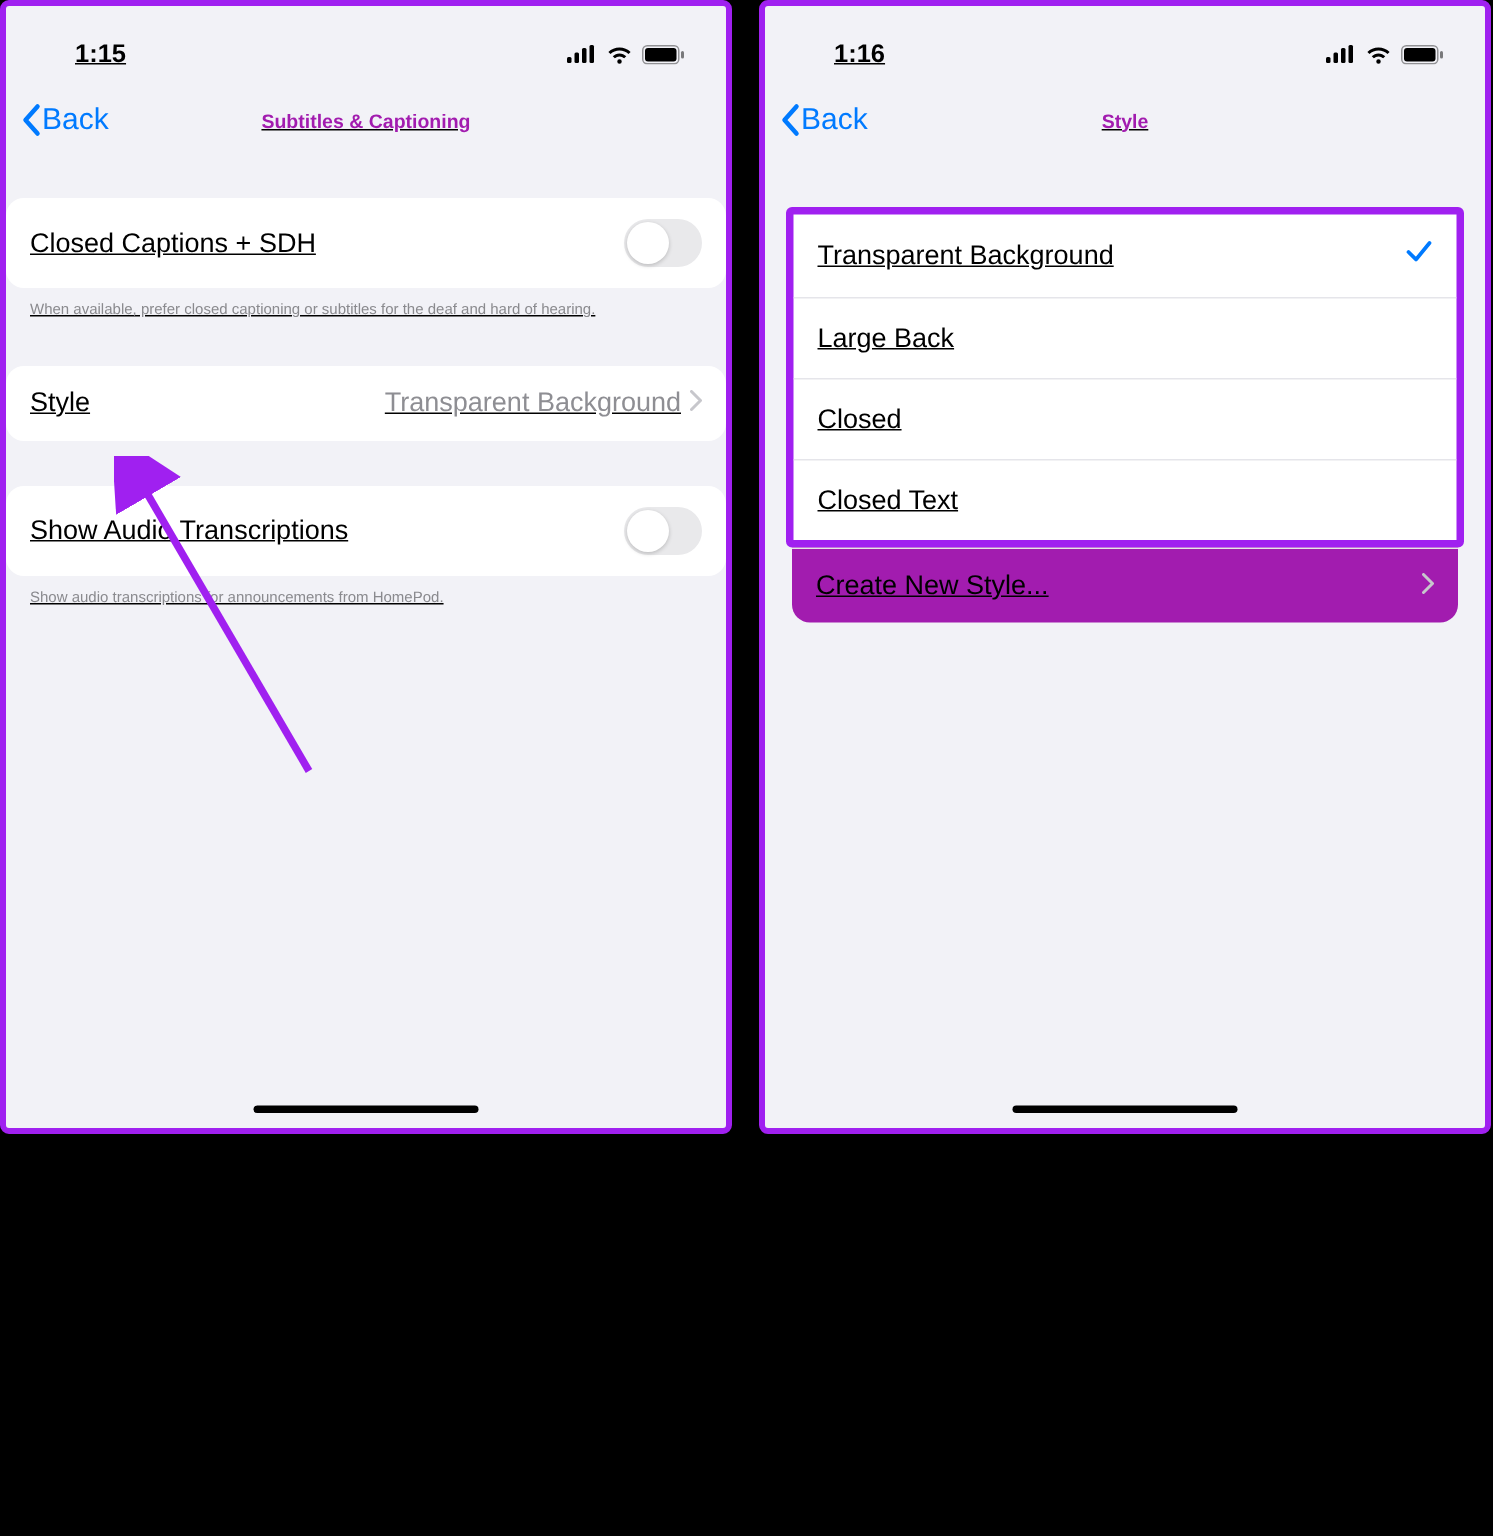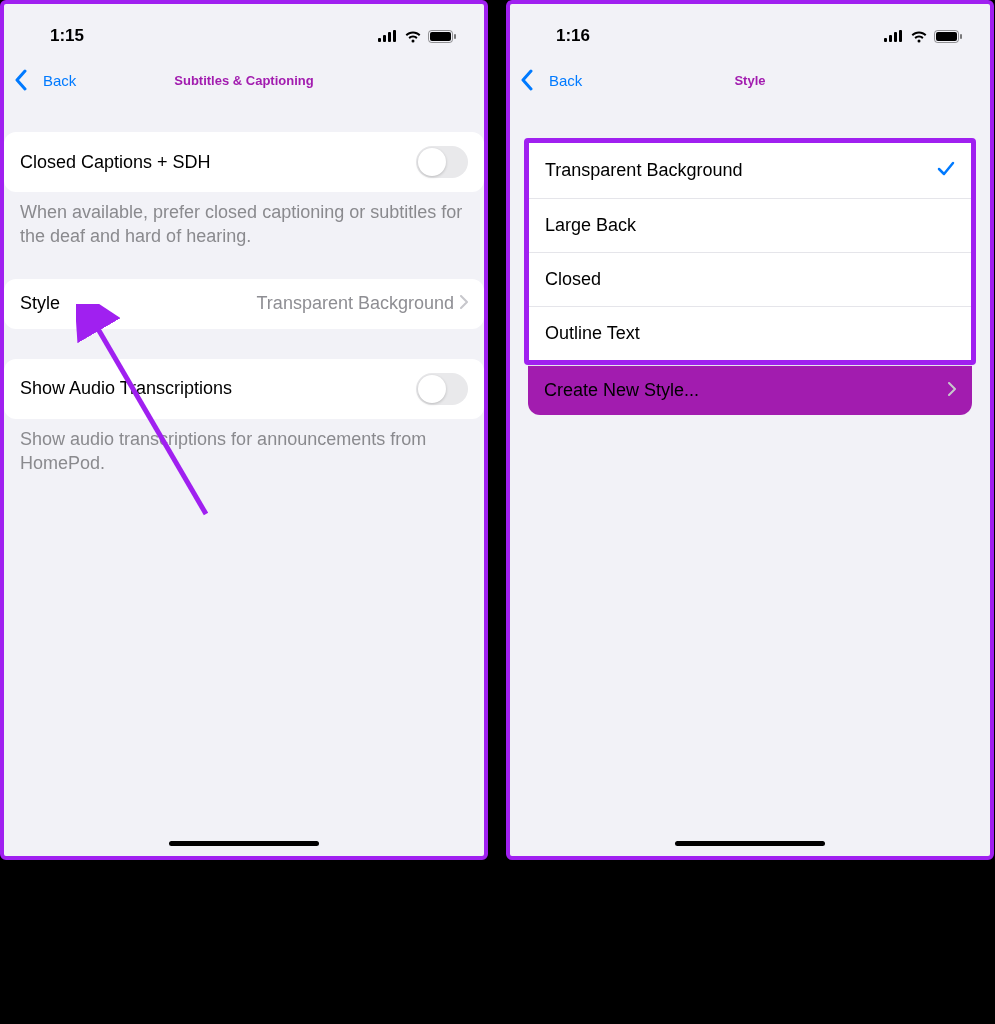--- a/index.html
+++ b/index.html
@@ -7,26 +7,27 @@
     background: #000;
     font-family: -apple-system, "SF Pro Text", "Helvetica Neue", Arial, sans-serif;
     width: 995px;
     height: 1024px;
     display: flex;
     gap: 18px;
     padding: 0;
   }
   .phone {
     width: 488px;
-    height: 860px;
+    height: 756px;
     background: #f2f2f7;
     border: 4px solid #a020f0;
     border-radius: 6px;
     position: relative;
     overflow: hidden;
+    text-decoration: underline;
   }
   .status-bar {
     height: 54px;
     display: flex;
     align-items: center;
     justify-content: space-between;
     padding: 10px 28px 0 46px;
     font-size: 17px;
     font-weight: 600;
     color: #000;
@@ -37,23 +38,23 @@
     position: relative;
     display: flex;
     align-items: center;
     justify-content: center;
   }
   .back-btn {
     position: absolute;
     left: 10px;
     display: flex;
     align-items: center;
-    gap: 16px;
+    gap: 1px;
     color: #007aff;
-    font-size: 15px;
+    font-size: 20px;
   }
   .back-chevron svg { display: block; }
   .nav-title { font-size: 13px; font-weight: 600; color: #a21caf; }
   .content { padding: 0 0; }
   .group {
     margin-top: 30px;
     background: #fff;
     border-radius: 12px;
     overflow: hidden;
   }
@@ -75,21 +76,21 @@
     width: 52px; height: 32px; border-radius: 16px;
     background: #e9e9eb; position: relative;
   }
   .toggle::after {
     content: ""; position: absolute; top: 2px; left: 2px;
     width: 28px; height: 28px; background: #fff; border-radius: 50%;
     box-shadow: 0 1px 3px rgba(0,0,0,.2);
   }
   .footer-text {
     color: #8a8a8e;
-    font-size: 18px;
+    font-size: 10px;
     line-height: 1.35;
     padding: 8px 16px 0 16px;
   }
   .home-indicator {
     position: absolute;
     bottom: 10px; left: 50%; transform: translateX(-50%);
     width: 150px; height: 5px; border-radius: 3px; background: #000;
   }
   
   .preview {
@@ -261,21 +262,21 @@
           </svg>
       </span>
     </div>
     <div class="row">
       <span class="row-label">Large Back</span>
     </div>
     <div class="row">
       <span class="row-label">Closed</span>
     </div>
     <div class="row">
-      <span class="row-label">Outline Text</span>
+      <span class="row-label">Closed Text</span>
     </div>
   </div>
 
   <div class="group2">
     <div class="row" style="border-top:1px solid #e5e5ea">
       <span class="row-label">Create New Style...</span>
       <span class="chevron-right">
         <svg width="8" height="14" viewBox="0 0 8 14">
             <path d="M1 1 L7 7 L1 13" stroke="#c7c7cc" stroke-width="2" fill="none" stroke-linecap="round" stroke-linejoin="round"></path>
           </svg>

